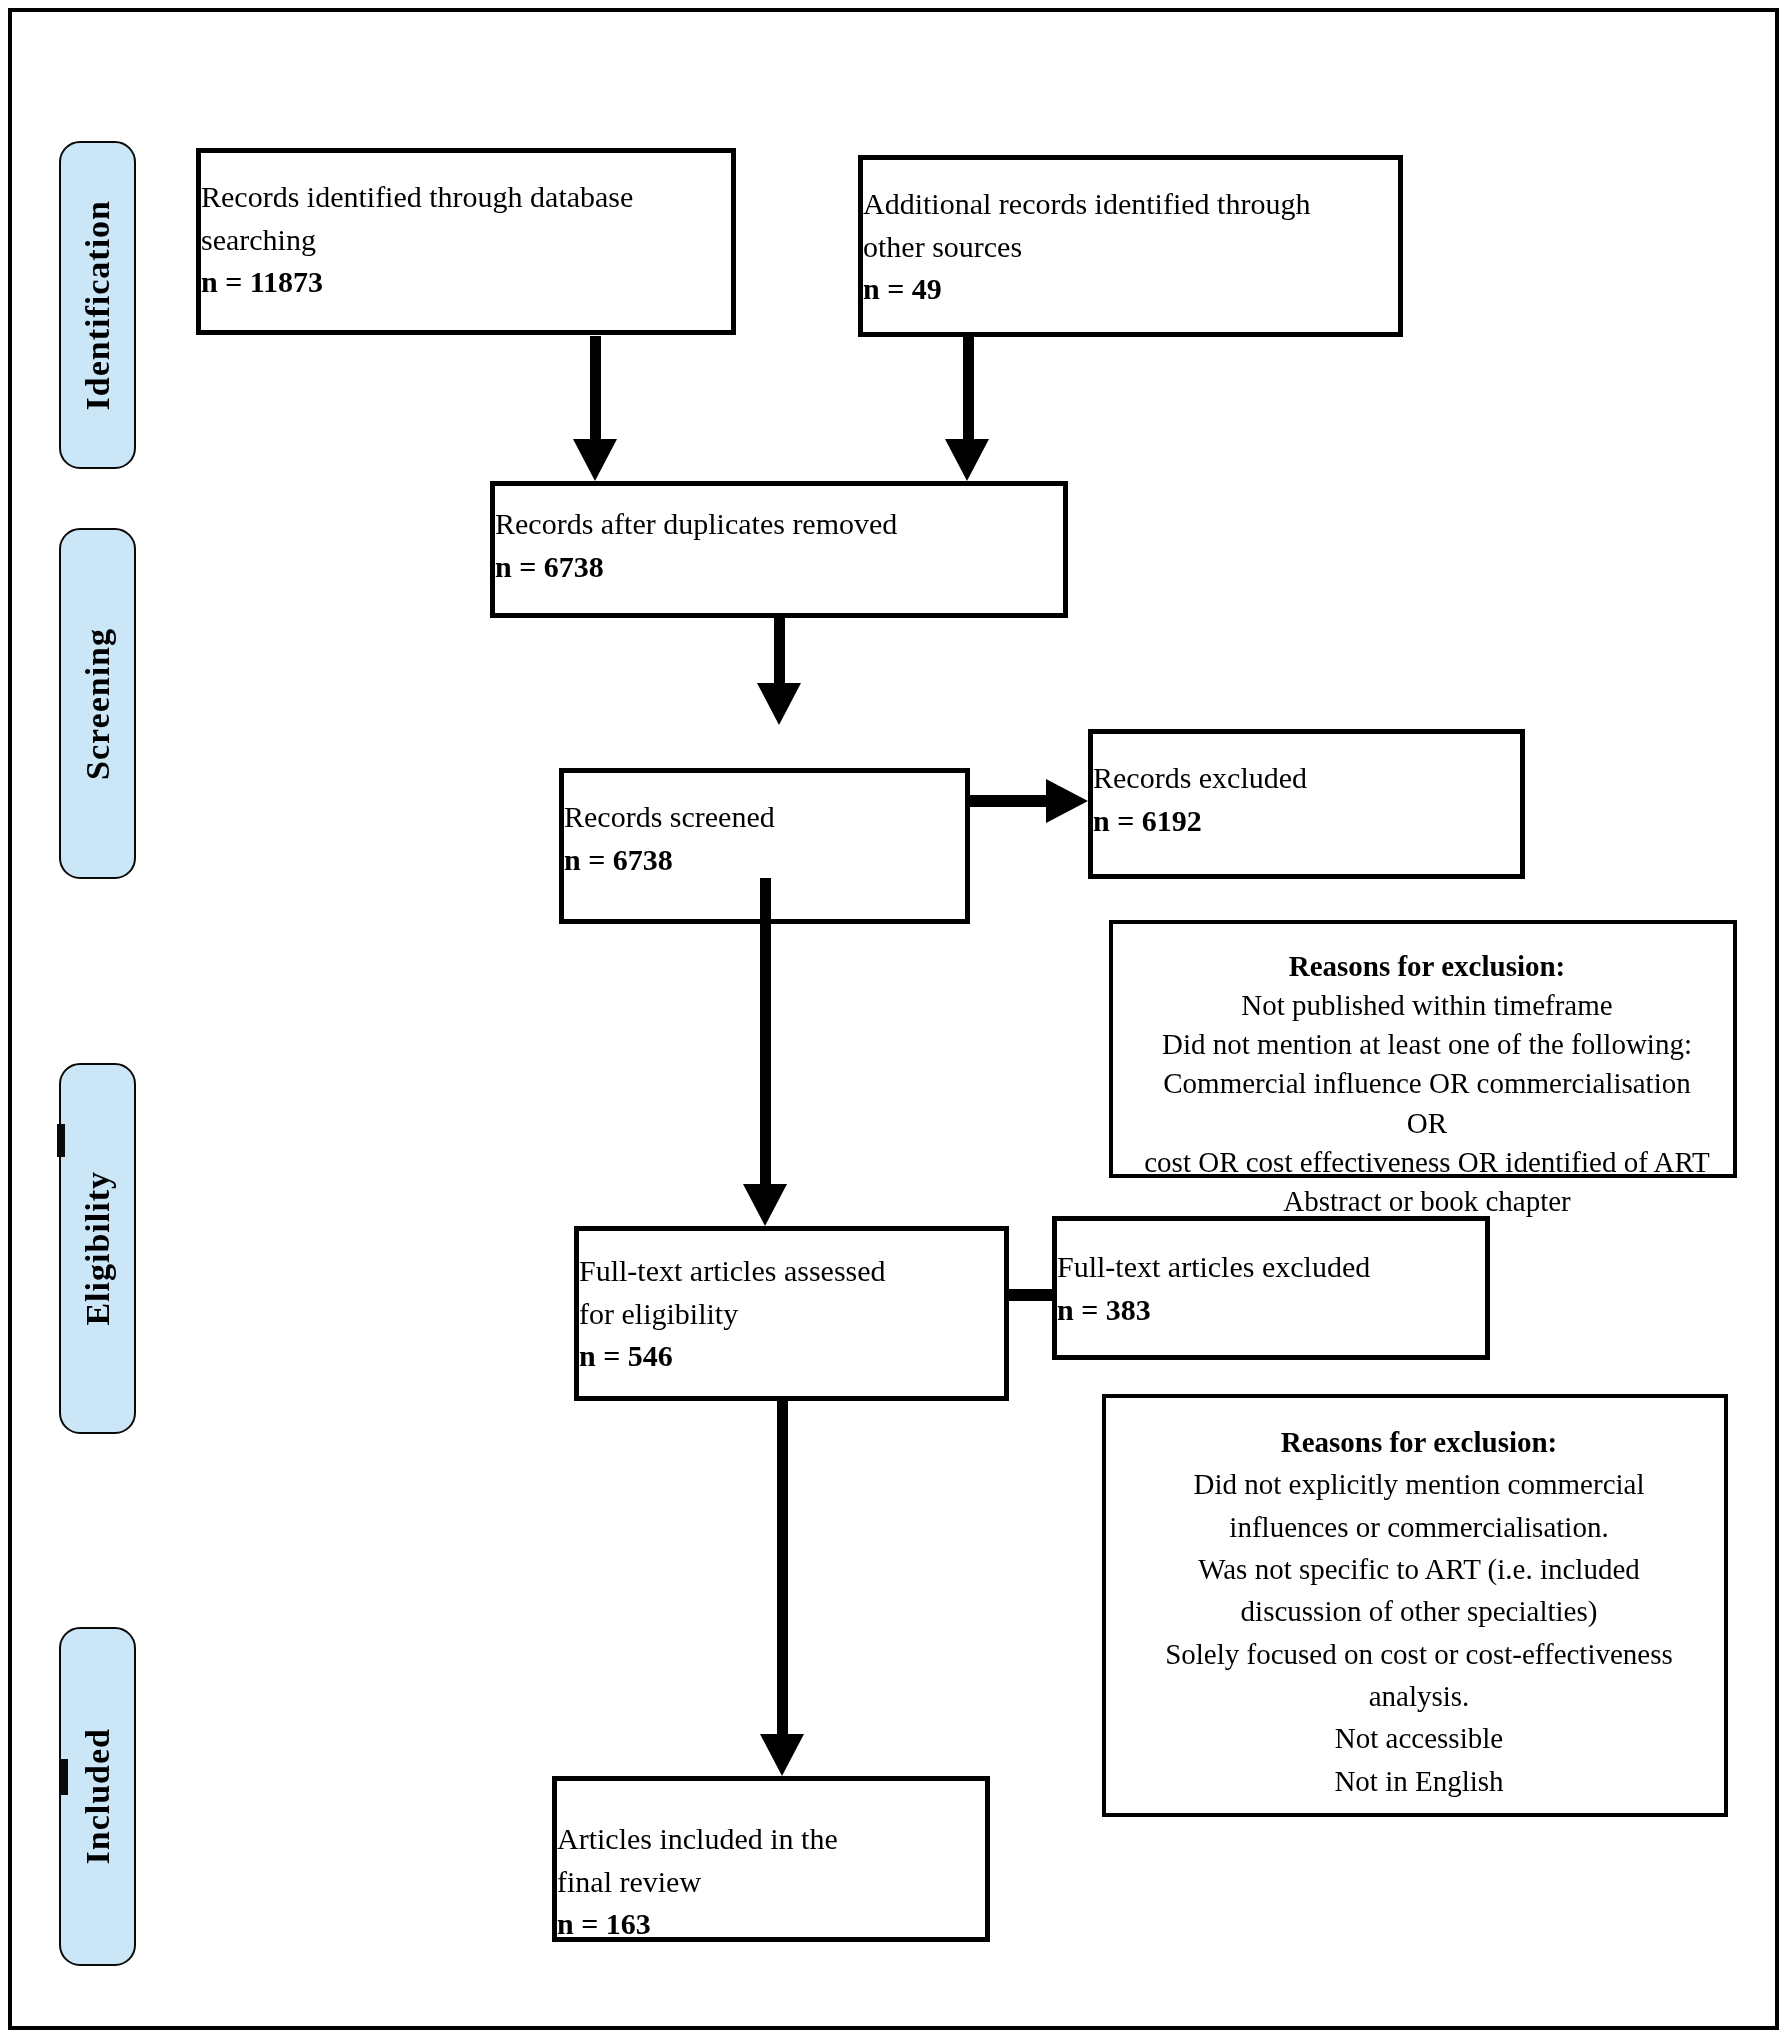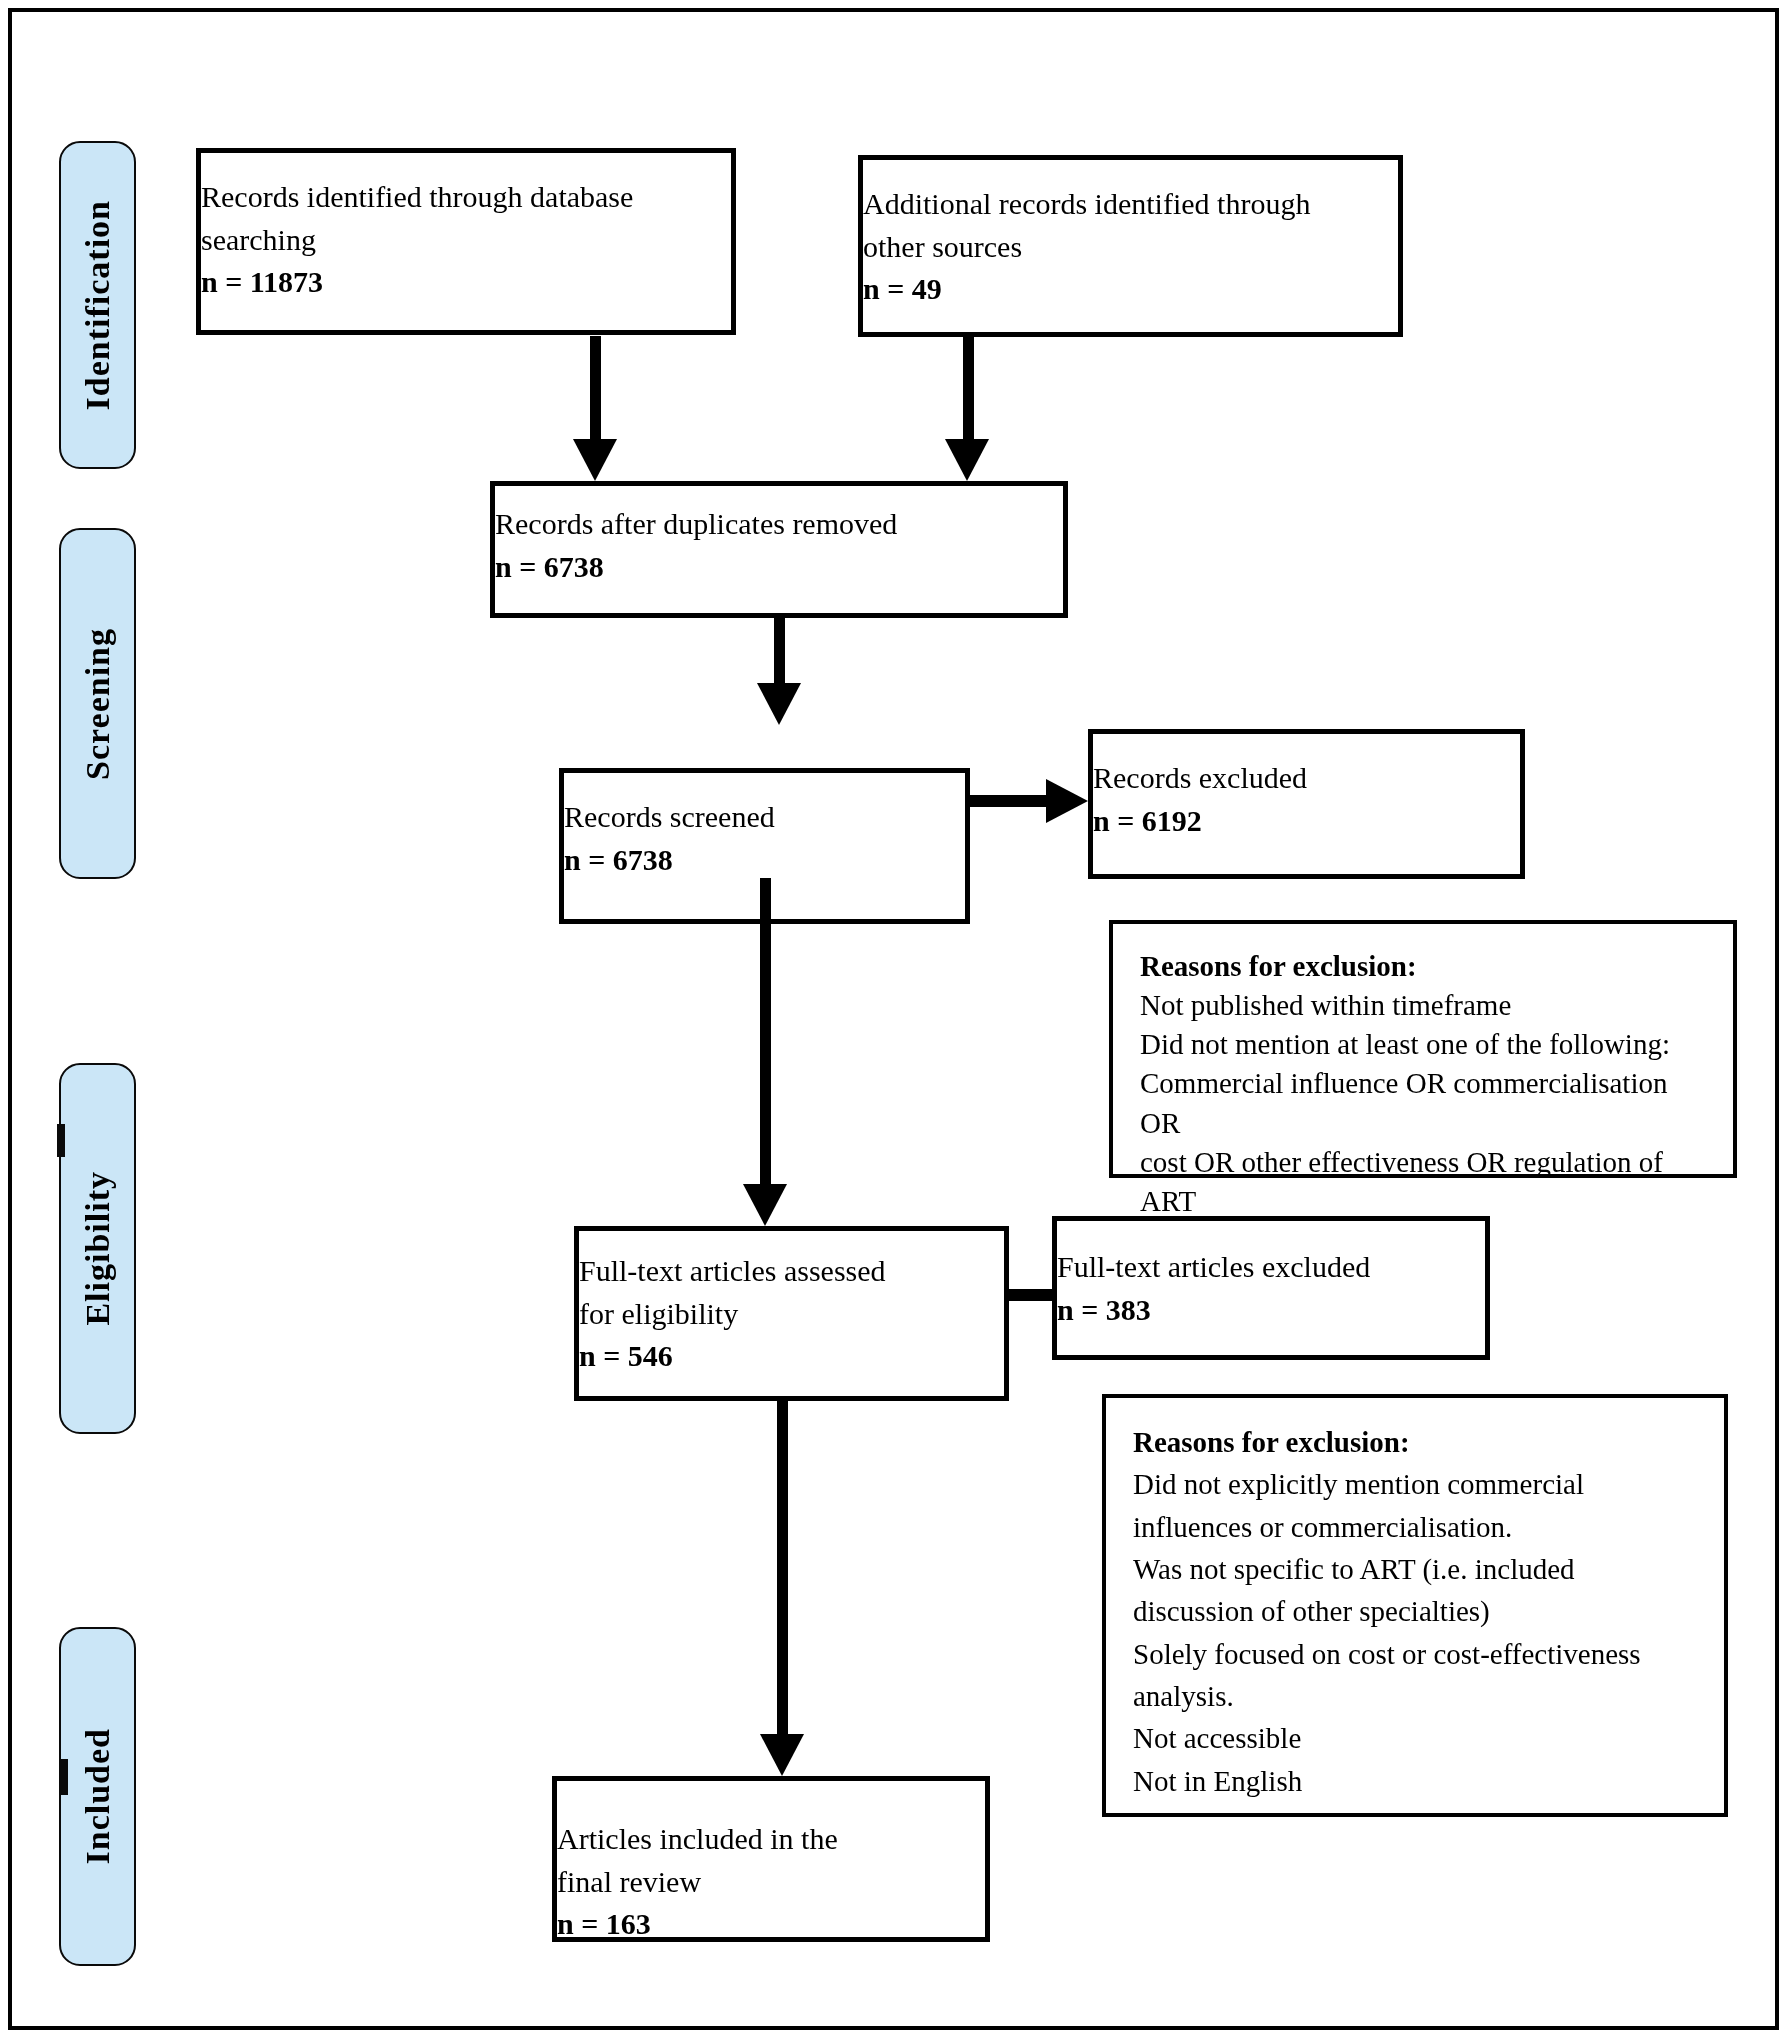--- a/index.html
+++ b/index.html
@@ -24,21 +24,21 @@
   
   .fbox{
     position:absolute;background:#ffffff;border:5.7px solid #000;
     box-sizing:border-box;font-size:30px;line-height:1.42;
     padding-top:23px;
   }
   .fbox .count{font-weight:bold;}
   
   .rbox{
     position:absolute;background:#ffffff;border:4.8px solid #000;
-    box-sizing:border-box;text-align:left;font-size:29px;
+    box-sizing:border-box;text-align:center;font-size:29px;
     padding:23px 19px 0 27px;
   }
   .rbox .title{font-weight:bold;}
   .rbox.tight{line-height:1.35;}
   .rbox.loose{line-height:1.46;}
   
   .vline{position:absolute;width:10.5px;background:#000;}
   .hline{position:absolute;height:12.4px;background:#000;}
   .head-down{
     position:absolute;width:0;height:0;
@@ -112,21 +112,21 @@
   <div class="fbox" style="left:1088px;top:729px;width:437px;height:150px;">
     <div>Records excluded</div>
     <div class="count">n = 6192</div>
   </div>
 
   <div class="rbox tight" style="left:1109px;top:920px;width:628px;height:258px;">
     <div class="title">Reasons for exclusion:</div>
     <div>Not published within timeframe</div>
     <div>Did not mention at least one of the following:</div>
     <div>Commercial influence OR commercialisation OR</div>
-    <div>cost OR other effectiveness OR regulation of ART</div>
+    <div>cost OR cost effectiveness OR identified of ART</div>
     <div>Abstract or book chapter</div>
   </div>
 
   <div class="vline" style="left:760px;top:878px;height:308px;"></div>
   <div class="head-down" style="left:743px;top:1184px;"></div>
 
   <div class="fbox" style="left:574px;top:1226px;width:435px;height:175px;padding-top:19px;">
     <div>Full-text articles assessed</div>
     <div>for eligibility</div>
     <div class="count">n = 546</div>

